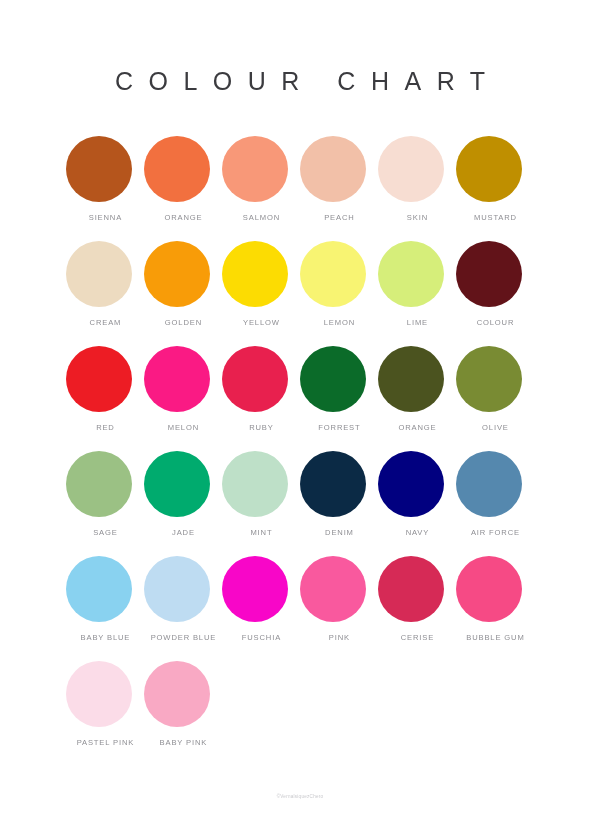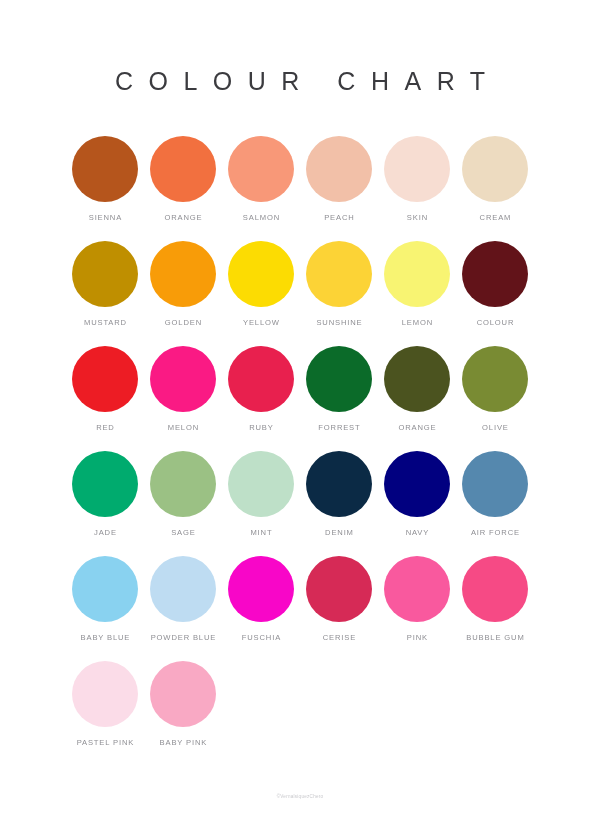--- a/index.html
+++ b/index.html
@@ -51,21 +51,20 @@
     grid-template-columns: repeat(6, 78px);
     grid-auto-rows: 105px;
     column-gap: 0px;
     row-gap: 0px;
   }
   .swatch-cell {
     width: 78px;
     height: 105px;
     display: flex;
     flex-direction: column;
-    align-items: center;
   }
   .swatch-dot {
     width: 66px;
     height: 66px;
     border-radius: 50%;
     flex: 0 0 auto;
   }
   .swatch-label {
     margin-top: 11px;
     font-family: "Liberation Sans", sans-serif;
@@ -117,44 +116,44 @@
       </div>
       <div class="swatch-cell">
         <div class="swatch-dot" style="background: rgb(242, 192, 168);"></div>
         <div class="swatch-label">PEACH</div>
       </div>
       <div class="swatch-cell">
         <div class="swatch-dot" style="background: rgb(247, 221, 210);"></div>
         <div class="swatch-label">SKIN</div>
       </div>
       <div class="swatch-cell">
+        <div class="swatch-dot" style="background: rgb(191, 143, 0);"></div>
+        <div class="swatch-label">MUSTARD</div>
+      </div>
+      <div class="swatch-cell">
         <div class="swatch-dot" style="background: rgb(237, 219, 192);"></div>
         <div class="swatch-label">CREAM</div>
       </div>
       <div class="swatch-cell">
-        <div class="swatch-dot" style="background: rgb(191, 143, 0);"></div>
-        <div class="swatch-label">MUSTARD</div>
-      </div>
-      <div class="swatch-cell">
         <div class="swatch-dot" style="background: rgb(248, 156, 8);"></div>
         <div class="swatch-label">GOLDEN</div>
       </div>
       <div class="swatch-cell">
         <div class="swatch-dot" style="background: rgb(252, 220, 2);"></div>
         <div class="swatch-label">YELLOW</div>
       </div>
       <div class="swatch-cell">
-        <div class="swatch-dot" style="background: rgb(252, 211, 54);"></div>
-        <div class="swatch-label">SUNSHINE</div>
-      </div>
-      <div class="swatch-cell">
         <div class="swatch-dot" style="background: rgb(248, 244, 114);"></div>
         <div class="swatch-label">LEMON</div>
       </div>
       <div class="swatch-cell">
+        <div class="swatch-dot" style="background: rgb(214, 238, 122);"></div>
+        <div class="swatch-label">LIME</div>
+      </div>
+      <div class="swatch-cell">
         <div class="swatch-dot" style="background: rgb(98, 19, 25);"></div>
         <div class="swatch-label">COLOUR</div>
       </div>
       <div class="swatch-cell">
         <div class="swatch-dot" style="background: rgb(237, 28, 36);"></div>
         <div class="swatch-label">RED</div>
       </div>
       <div class="swatch-cell">
         <div class="swatch-dot" style="background: rgb(250, 26, 132);"></div>
         <div class="swatch-label">MELON</div>
@@ -169,28 +168,28 @@
       </div>
       <div class="swatch-cell">
         <div class="swatch-dot" style="background: rgb(75, 83, 31);"></div>
         <div class="swatch-label">ORANGE</div>
       </div>
       <div class="swatch-cell">
         <div class="swatch-dot" style="background: rgb(121, 139, 51);"></div>
         <div class="swatch-label">OLIVE</div>
       </div>
       <div class="swatch-cell">
+        <div class="swatch-dot" style="background: rgb(155, 193, 132);"></div>
+        <div class="swatch-label">SAGE</div>
+      </div>
+      <div class="swatch-cell">
         <div class="swatch-dot" style="background: rgb(0, 171, 110);"></div>
         <div class="swatch-label">JADE</div>
       </div>
       <div class="swatch-cell">
-        <div class="swatch-dot" style="background: rgb(155, 193, 132);"></div>
-        <div class="swatch-label">SAGE</div>
-      </div>
-      <div class="swatch-cell">
         <div class="swatch-dot" style="background: rgb(190, 224, 200);"></div>
         <div class="swatch-label">MINT</div>
       </div>
       <div class="swatch-cell">
         <div class="swatch-dot" style="background: rgb(11, 42, 69);"></div>
         <div class="swatch-label">DENIM</div>
       </div>
       <div class="swatch-cell">
         <div class="swatch-dot" style="background: rgb(1, 0, 128);"></div>
         <div class="swatch-label">NAVY</div>
@@ -205,28 +204,28 @@
       </div>
       <div class="swatch-cell">
         <div class="swatch-dot" style="background: rgb(190, 220, 242);"></div>
         <div class="swatch-label">POWDER BLUE</div>
       </div>
       <div class="swatch-cell">
         <div class="swatch-dot" style="background: rgb(248, 6, 200);"></div>
         <div class="swatch-label">FUSCHIA</div>
       </div>
       <div class="swatch-cell">
+        <div class="swatch-dot" style="background: rgb(249, 89, 158);"></div>
+        <div class="swatch-label">PINK</div>
+      </div>
+      <div class="swatch-cell">
         <div class="swatch-dot" style="background: rgb(214, 42, 86);"></div>
         <div class="swatch-label">CERISE</div>
       </div>
       <div class="swatch-cell">
-        <div class="swatch-dot" style="background: rgb(249, 89, 158);"></div>
-        <div class="swatch-label">PINK</div>
-      </div>
-      <div class="swatch-cell">
         <div class="swatch-dot" style="background: rgb(246, 74, 133);"></div>
         <div class="swatch-label">BUBBLE GUM</div>
       </div>
       <div class="swatch-cell">
         <div class="swatch-dot" style="background: rgb(251, 220, 232);"></div>
         <div class="swatch-label">PASTEL PINK</div>
       </div>
       <div class="swatch-cell">
         <div class="swatch-dot" style="background: rgb(249, 169, 196);"></div>
         <div class="swatch-label">BABY PINK</div>

